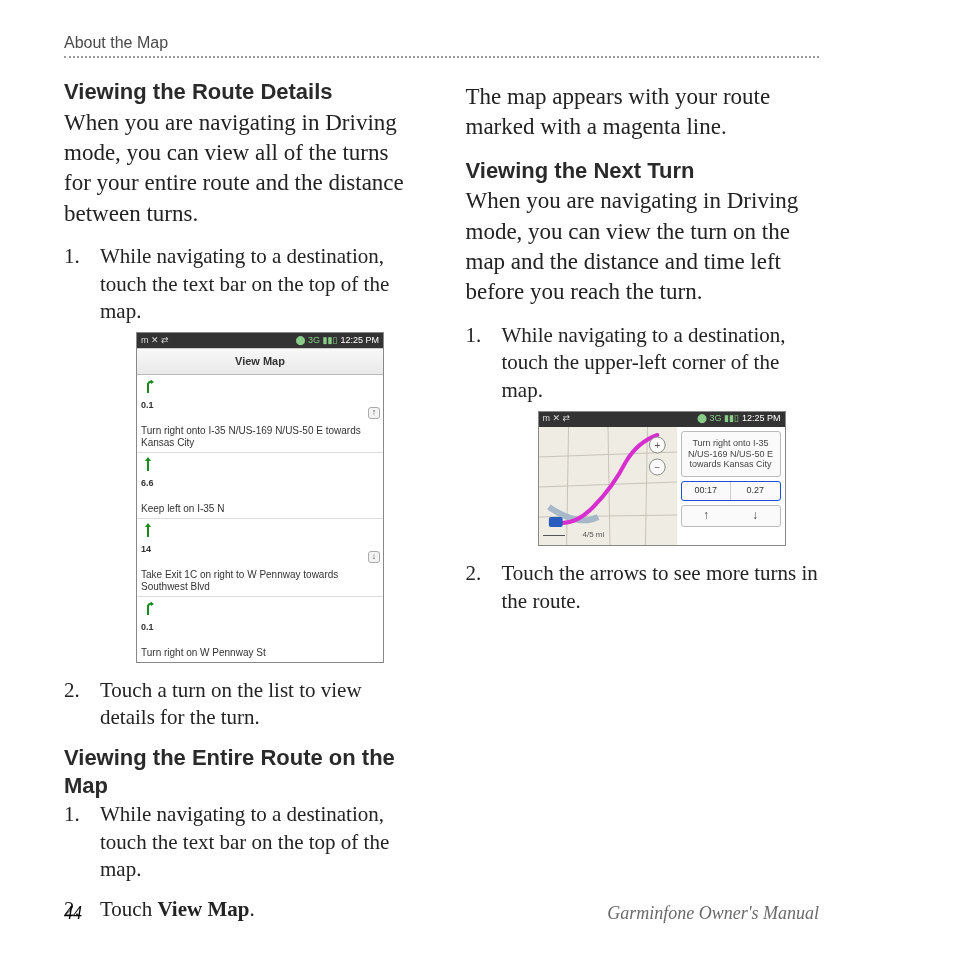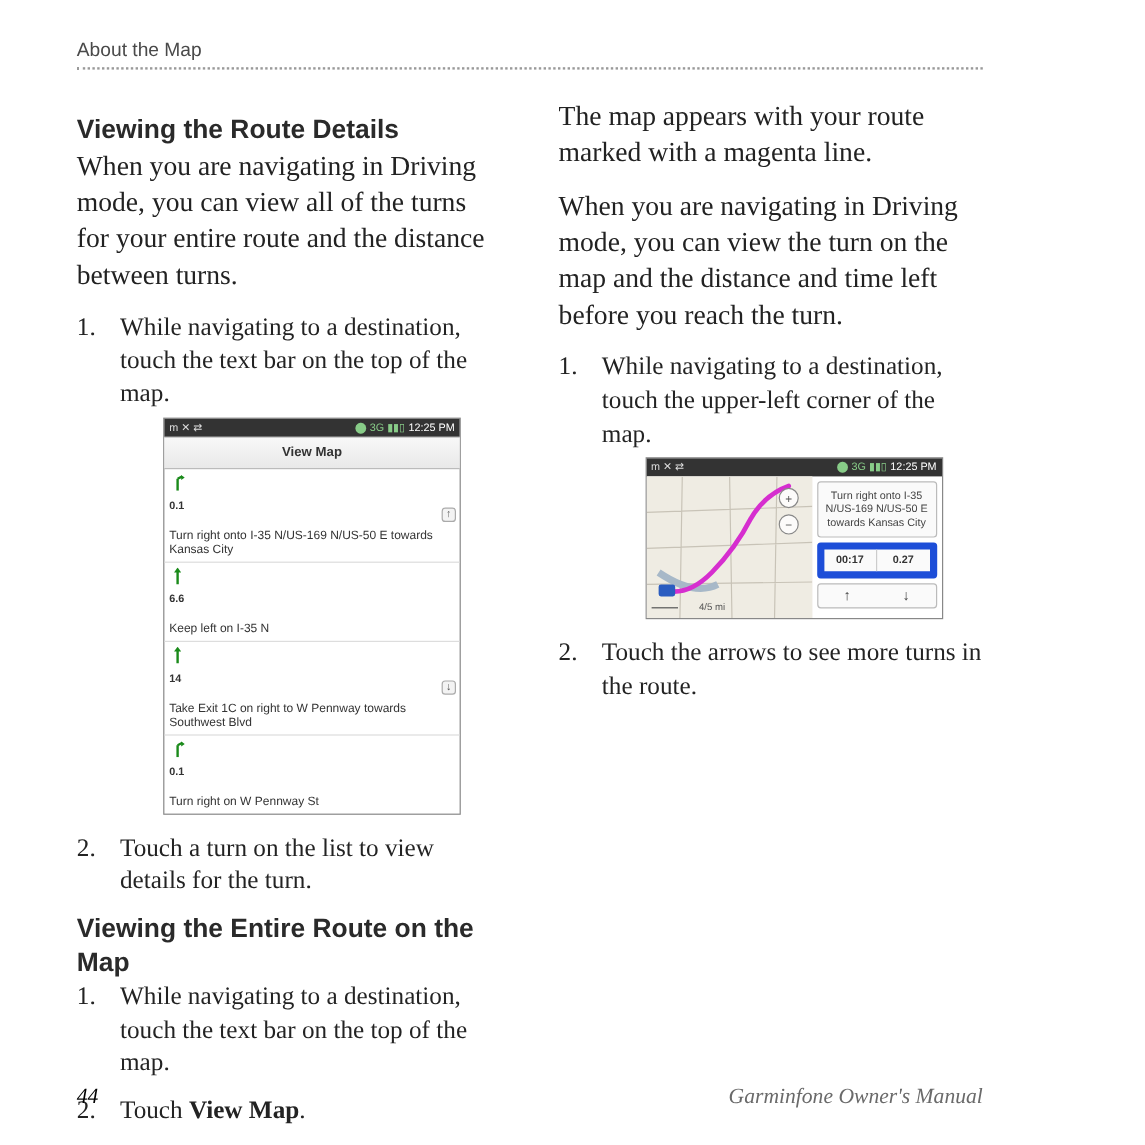--- a/index.html
+++ b/index.html
@@ -38,21 +38,21 @@
   }
   h2.section {
     font-family: Arial, Helvetica, sans-serif;
     font-weight: bold;
     font-size: 22px;
     color: #2a2a2a;
     line-height: 1.25;
     margin-top: 10px;
     margin-bottom: 2px;
   }
-  h2.section.first { margin-top: 16px; }
+  h2.section.first { margin-top: 0; }
   p.body {
     font-size: 23px;
     line-height: 1.32;
     color: #222;
     margin-bottom: 14px;
   }
   ol.steps {
     list-style: none;
     counter-reset: step;
     padding-left: 0;
@@ -179,26 +179,26 @@
     border:1px solid #bbb;
     border-radius:3px;
     background:#fafafa;
     font-size:9px;
     text-align:center;
     line-height:1.2;
     padding:6px 4px;
     color:#444;
   }
   .statcard {
-    border:6px solid #1d4ed8;
+    border:1px solid #1d4ed8;
     border-radius:3px;
     background:#fafafa;
     display:flex;
     font-size:9px;
-    font-weight:bold;
+    font-weight:normal;
     color:#333;
   }
   .statcard > div { flex:1; text-align:center; padding:3px 0; }
   .statcard > div + div { border-left:1px solid #ccc; }
   .arrowcard {
     border:1px solid #bbb;
     border-radius:3px;
     background:#fafafa;
     display:flex;
     justify-content:space-around;
@@ -325,20 +325,21 @@
           <span>Touch </span><span class="bold-inline">View Map</span><span>.</span>
         </li>
       </ol>
 
     </div>
 
     <div class="col">
 
       <p class="body" style="margin-top:4px">The map appears with your route marked with a magenta line.</p>
 
+      <h2 class="section">Viewing the Next Turn</h2>
       <p class="body">When you are navigating in Driving mode, you can view the turn on the map and the distance and time left before you reach the turn.</p>
 
       <ol class="steps">
         <li>
           <span>While navigating to a destination, touch the upper-left corner of the map.</span>
 
           
           <div class="shot2">
             <div class="statusbar">
               <div class="status-left">

